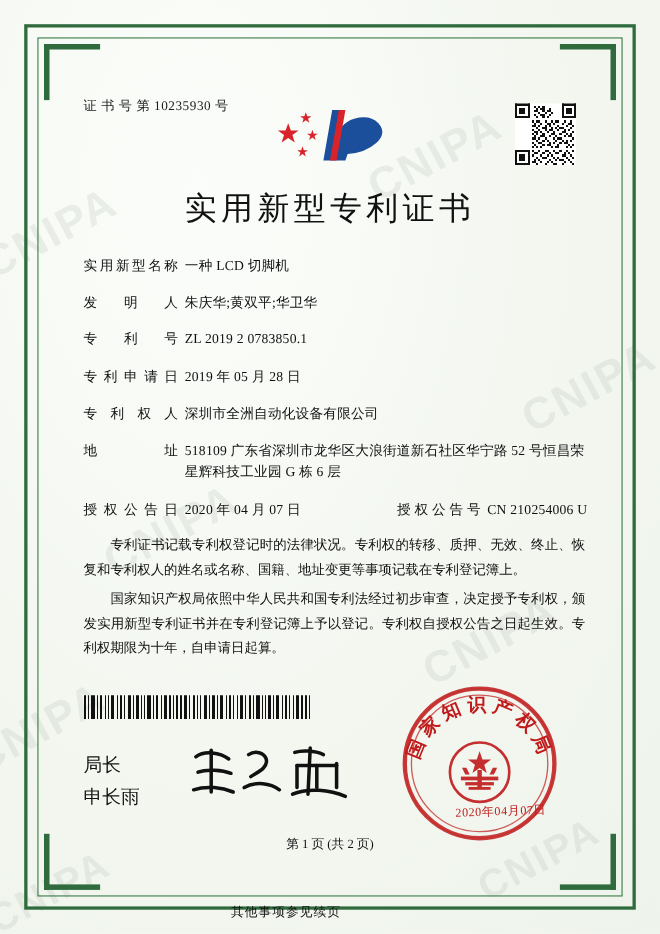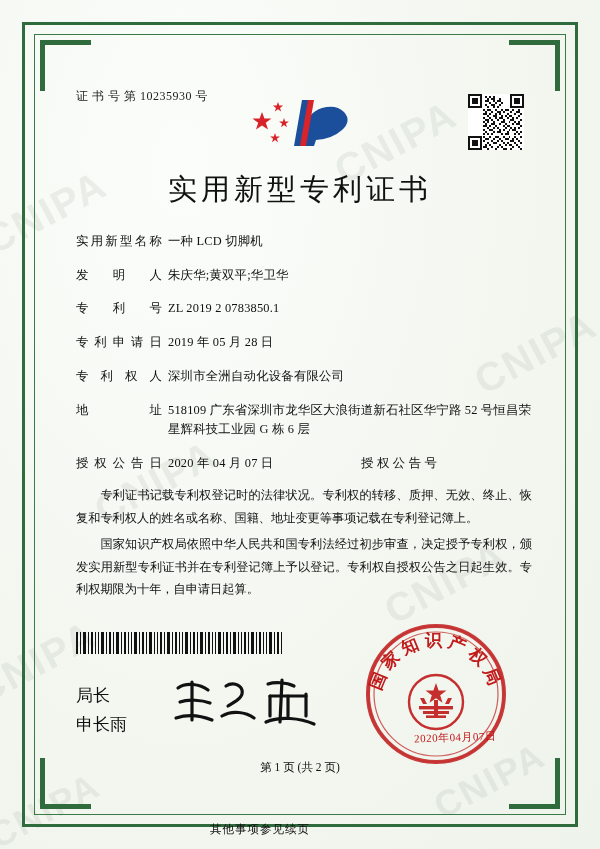--- a/index.html
+++ b/index.html
@@ -456,20 +456,21 @@
         <div class="lbl">地 址</div>
         <div class="val">518109 广东省深圳市龙华区大浪街道新石社区华宁路 52 号恒昌荣星辉科技工业园 G 栋 6 层</div>
       </div>
       <div class="row row-two">
         <div class="half-left">
           <div class="lbl">授权公告日</div>
           <div class="val">2020 年 04 月 07 日</div>
         </div>
         <div class="half-right">
           <div class="lbl-r">授权公告号</div>
+          <div class="val">CN 210254006 U</div>
         </div>
       </div>
     </div>
 
     <div class="paras">
       <p>专利证书记载专利权登记时的法律状况。专利权的转移、质押、无效、终止、恢复和专利权人的姓名或名称、国籍、地址变更等事项记载在专利登记簿上。</p>
       <p>国家知识产权局依照中华人民共和国专利法经过初步审查，决定授予专利权，颁发实用新型专利证书并在专利登记簿上予以登记。专利权自授权公告之日起生效。专利权期限为十年，自申请日起算。</p>
     </div>
 
     <svg class="barcode" viewBox="0 0 208 22" shape-rendering="crispEdges">

